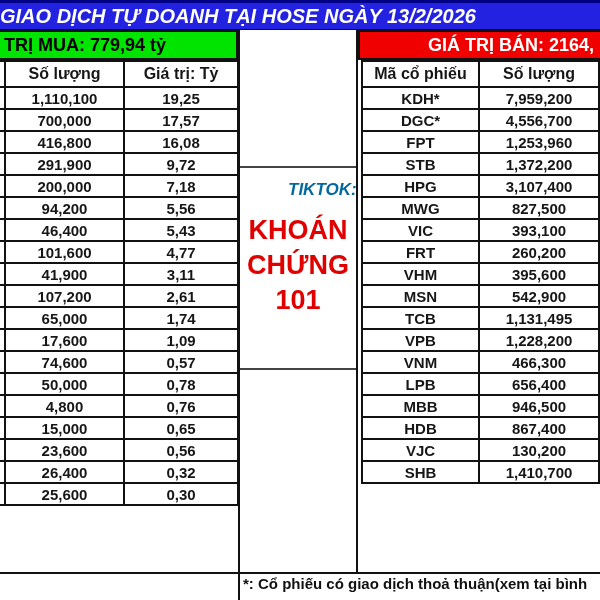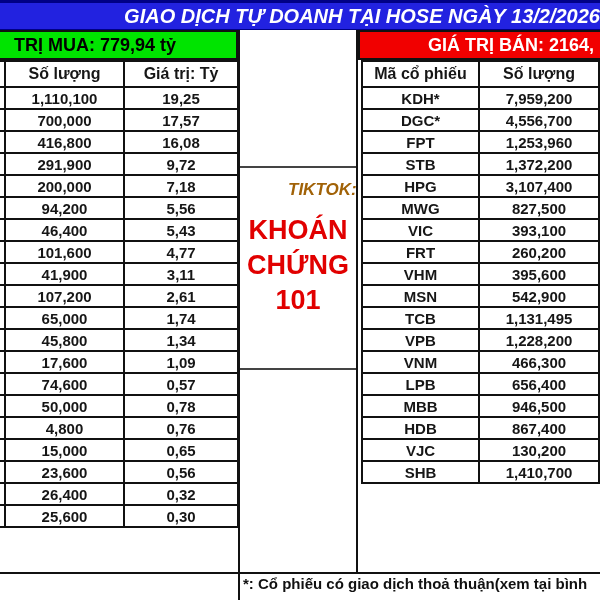--- a/index.html
+++ b/index.html
@@ -6,27 +6,27 @@
     font-family:"Liberation Sans", sans-serif;}
   *{box-sizing:border-box;}
   .screen{position:relative;width:600px;height:600px;background:#fff;}
 
   
   .title-bar{position:absolute;left:0;top:0;width:600px;height:30px;
     background:var(--title_bg,#2222e0);
     border-top:3px solid var(--title_bg_dark,#000086);
     border-bottom:1px solid var(--title_bg_dark,#000086);
     color:#fff;font-weight:bold;font-style:italic;font-size:20px;
-    text-align:right;line-height:26px;white-space:nowrap;overflow:hidden;}
+    text-align:left;line-height:26px;white-space:nowrap;overflow:hidden;}
 
   
   .buy-header{position:absolute;left:0;top:30px;width:238px;height:30px;
     background:var(--buy_bg,#00e400);border:2px solid #111;border-left:none;
     color:#000;font-weight:bold;font-size:18px;line-height:26px;
-    padding-left:14px;white-space:nowrap;overflow:hidden;}
+    padding-left:4px;white-space:nowrap;overflow:hidden;}
   .sell-header{position:absolute;left:358px;top:30px;width:242px;height:30px;
     background:var(--sell_bg,#f10000);border:2px solid #111;border-right:none;
     color:#fff;font-weight:bold;font-size:18px;line-height:26px;
     padding-left:68px;white-space:nowrap;overflow:hidden;}
 
   
   table{border-collapse:collapse;table-layout:fixed;}
   .buy-tbl{position:absolute;left:0;top:60px;width:238px;}
   .sell-tbl{position:absolute;left:361px;top:60px;width:242px;}
   td,th{border:2px solid #111;padding:0;text-align:center;vertical-align:middle;
@@ -37,21 +37,21 @@
   .buy-tbl td.sliver,.buy-tbl th.sliver{border-left:none;}
   .sell-tbl td.sliver,.sell-tbl th.sliver{border-right:none;}
 
   
   .mid-col{position:absolute;left:238px;top:30px;width:120px;height:542px;
     border-left:2px solid #111;border-right:2px solid #111;background:#fff;}
   .mid-spacer-top{height:136px;}
   .promo-box{height:204px;border-top:2px solid #444;border-bottom:2px solid #444;
     text-align:center;}
   .tiktok-label{padding-top:12px;font-weight:bold;font-style:italic;
-    font-size:17px;color:#a16207;padding-left:48px;}
+    font-size:17px;color:#0369a1;padding-left:48px;}
   .channel-name{margin-top:13px;font-weight:bold;font-size:27px;line-height:35px;
     color:var(--promo_red,#e10000);}
 
   
   .footer-note{position:absolute;left:238px;top:572px;width:362px;height:42px;
     background:#fff;border-top:2px solid #111;border-bottom:3px solid #111;
     border-left:2px solid #111;
     font-weight:bold;font-size:15px;line-height:20px;color:#111;
     padding-left:3px;white-space:nowrap;overflow:hidden;}
   
@@ -129,25 +129,20 @@
           <td>107,200</td>
           <td>2,61</td>
         </tr>
         <tr>
           <td class="sliver"></td>
           <td>65,000</td>
           <td>1,74</td>
         </tr>
         <tr>
           <td class="sliver"></td>
-          <td>45,800</td>
-          <td>1,34</td>
-        </tr>
-        <tr>
-          <td class="sliver"></td>
           <td>17,600</td>
           <td>1,09</td>
         </tr>
         <tr>
           <td class="sliver"></td>
           <td>74,600</td>
           <td>0,57</td>
         </tr>
         <tr>
           <td class="sliver"></td>

